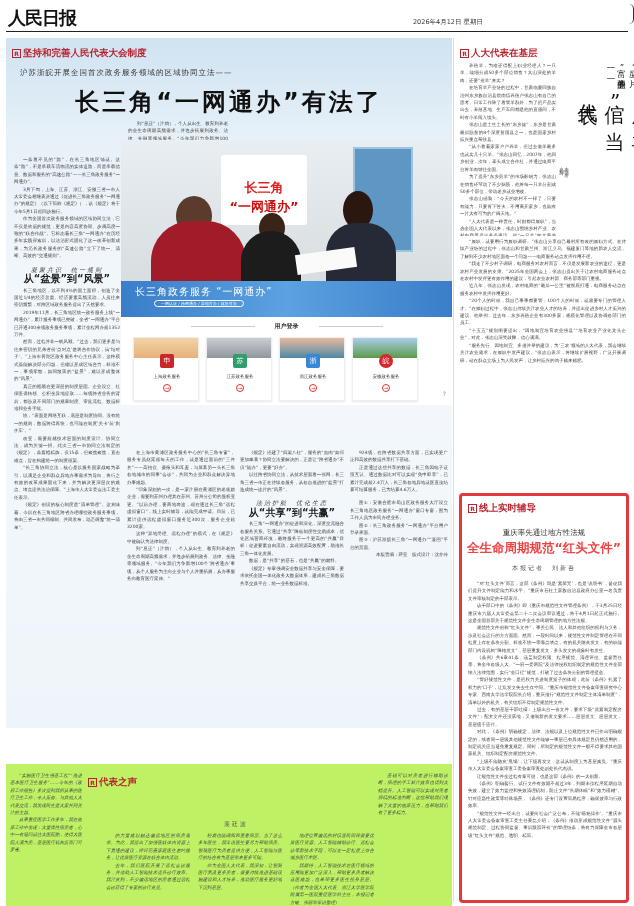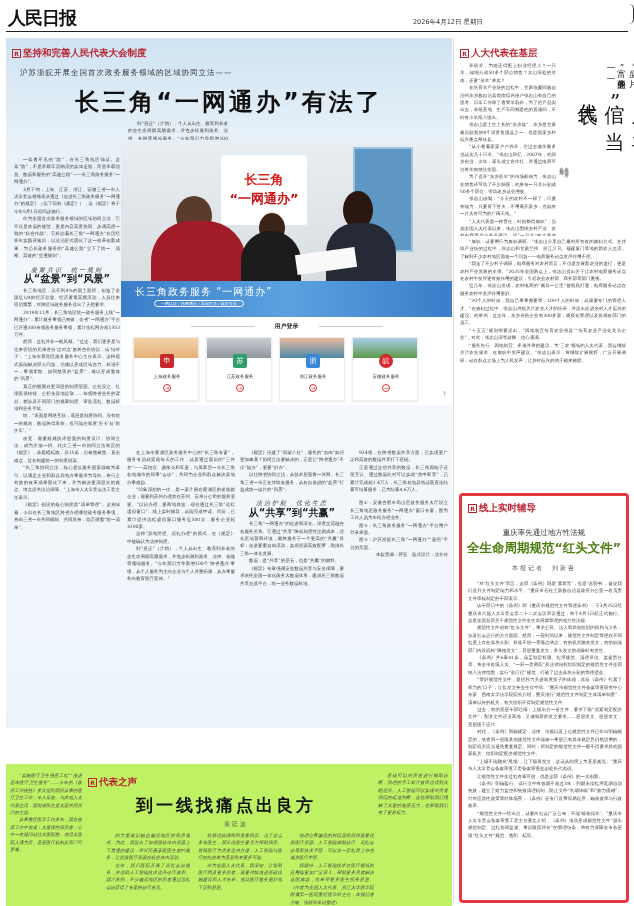--- a/index.html
+++ b/index.html
@@ -19,21 +19,21 @@
 .kicker{position:absolute;left:14px;top:30px;font-size:7.5px;color:#333;letter-spacing:1px}
 .headline{position:absolute;left:0;width:446px;top:48px;text-align:center;font-size:24px;font-weight:bold;color:#111;letter-spacing:3px}
 .byline{font-size:6px;color:#555;letter-spacing:2px}
 .main .byline{position:absolute;left:205px;top:118px}
 .col{position:absolute;font-size:4.5px;line-height:7.4px;color:#444;text-align:justify}
 .col p{text-indent:9px}
 .subhead{text-align:center;margin:6px 0 4px}
 .subhead .s1{font-size:6px;color:#444;font-family:"DejaVu Serif",serif;font-style:italic;letter-spacing:2px}
 .subhead .s2{font-size:10px;font-weight:bold;color:#222;margin-top:2px}
 .photo{position:absolute;left:121px;top:141px;width:331px;height:140px;overflow:hidden;background:linear-gradient(180deg,#e8eef2,#d8dde0)}
-.photo .sign{position:absolute;left:100px;top:14px;width:86px;height:70px;background:#fff;border-radius:3px;text-align:center;padding-top:16px}
+.photo .sign{position:absolute;left:100px;top:14px;width:86px;height:70px;background:#fff;border-radius:3px;text-align:center;padding-top:24px}
 .photo .sign .a{color:#d22;font-size:13px;font-weight:bold}
 .photo .sign .b{color:#c11;font-size:13px;font-weight:bold;margin-top:1px}
 .photo .board{position:absolute;left:232px;top:6px;width:60px;height:105px;background:#5e96c4;border:2px solid #9cc3e0}
 .photo .person1{position:absolute;left:30px;top:80px;width:95px;height:70px;background:#a11c28;border-radius:40px 40px 0 0}
 .photo .head1{position:absolute;left:55px;top:55px;width:36px;height:40px;background:#5a3b2c;border-radius:50%}
 .photo .person2{position:absolute;left:120px;top:90px;width:60px;height:60px;background:#1c1c1c;border-radius:30px 30px 0 0}
 .photo .head2{position:absolute;left:138px;top:72px;width:26px;height:30px;background:#3a2418;border-radius:50%}
 .photo .person3{position:absolute;left:205px;top:82px;width:70px;height:70px;background:#262a36;border-radius:30px 30px 0 0}
 .photo .head3{position:absolute;left:222px;top:50px;width:30px;height:38px;background:#2a1810;border-radius:50%}
 .photo .paper{position:absolute;left:175px;top:110px;width:60px;height:20px;background:#fafafa;transform:rotate(-8deg)}
@@ -56,21 +56,21 @@
 .rcol .sec-tag{position:absolute;left:4px;top:9px}
 .vtitle{position:absolute;writing-mode:vertical-rl;text-orientation:upright;font-family:"DejaVu Serif",serif}
 .vt-small{left:150px;top:24px;font-size:8.5px;color:#111;letter-spacing:0.5px}
 .vt-big{left:119px;top:50px;font-size:20px;color:#111;letter-spacing:2px}
 .vt-by{left:103px;top:125px;font-size:4.5px;color:#666;letter-spacing:2px}
 
 
 .hbox{position:absolute;left:459px;top:493px;width:170px;height:410px;border:3px solid #e3383e;border-radius:4px;background:#fff}
 .hbox .sec-tag{position:absolute;left:6px;top:6px}
 .hbox .kick{position:absolute;left:0;width:164px;top:32px;text-align:center;font-size:7.5px;color:#333}
-.hbox .hl{position:absolute;left:0;width:164px;top:44px;text-align:center;font-size:12.5px;font-weight:bold;color:#4d7c0f}
+.hbox .hl{position:absolute;left:0;width:164px;top:44px;text-align:center;font-size:12.5px;font-weight:bold;color:#ef4444}
 .hbox .byline{position:absolute;left:0;width:164px;top:68px;text-align:center}
 
 
 .bottom{position:absolute;left:6px;top:764px;width:446px;height:172px;background:#bef264}
 .bottom .sec-tag{position:absolute;left:82px;top:12px}
 .bottom .hl{position:absolute;left:130px;top:30px;font-size:17px;font-family:"DejaVu Serif",serif;font-weight:bold;color:#111;letter-spacing:3px}
 .bottom .byline{position:absolute;left:218px;top:56px}
 .bcol{font-family:"DejaVu Serif",serif;font-style:italic}
 .divider{position:absolute;background:#ddd}
 </style>
@@ -260,21 +260,20 @@
       <p>《条例》明确暂行、试行文件有效期不超过3年，到期未按程序延期自动失效，建立了效力监控和失效清理机制，防止文件“长期休眠”和“效力模糊”。针对应急性政策等特殊场景，《条例》还专门设置简易程序，确保效率与行政效率。</p>
       <p>“规范性文件一经出台，就要向社会广泛公布，不能‘暗箱操作’。”重庆市人大常委会备案审查工委主任黄磊介绍，《条例》推动形成规范性文件“源头规范制定、过程协同监督、事后跟踪评价”的管理链条，将有力保障全市各层级“红头文件”规范、透明、精简。</p>
     </div>
   </div>
 
   <div class="bottom">
     <div class="sec-tag">
       <span class="r-icon">R</span>
       <span>代表之声</span>
     </div>
-    <div class="hl">到一线找痛点出良方</div>
     <div class="byline">裴廷波</div>
 
     <div class="col bcol" style="left:4px;top:8px;width:72px;height:160px;overflow:hidden">
       <p>“实施医疗卫生强基工程”“推进基本医疗卫生服务”……今年的《政府工作报告》多次提到我所从事的医疗卫生工作，令人振奋。与其他人大代表交流，我发现民生是大家共同关注的主题。</p>
       <p>从事重症医学工作多年，我在临床工作中发现：大量慢性病患者，心中一有疑问就往大医院跑，使得大医院人满为患，基层医疗机构反而门可罗雀。</p>
     </div>
     <div class="col bcol" style="left:100px;top:68px;width:84px;height:100px;overflow:hidden">
       <p>的力量难以触达偏远地区的病患需求。为此，我提出了加强医联体内资源上下贯通的建议，呼吁完善家庭医生签约服务，让优质医疗资源在联合体内流动。</p>
       <p>去年，我们医院开展了远程会诊服务，并借助人工智能技术提升诊疗效率。我注意到，不少偏远地区的患者通过远程会诊获得了专家的诊疗意见。</p>
     </div>

